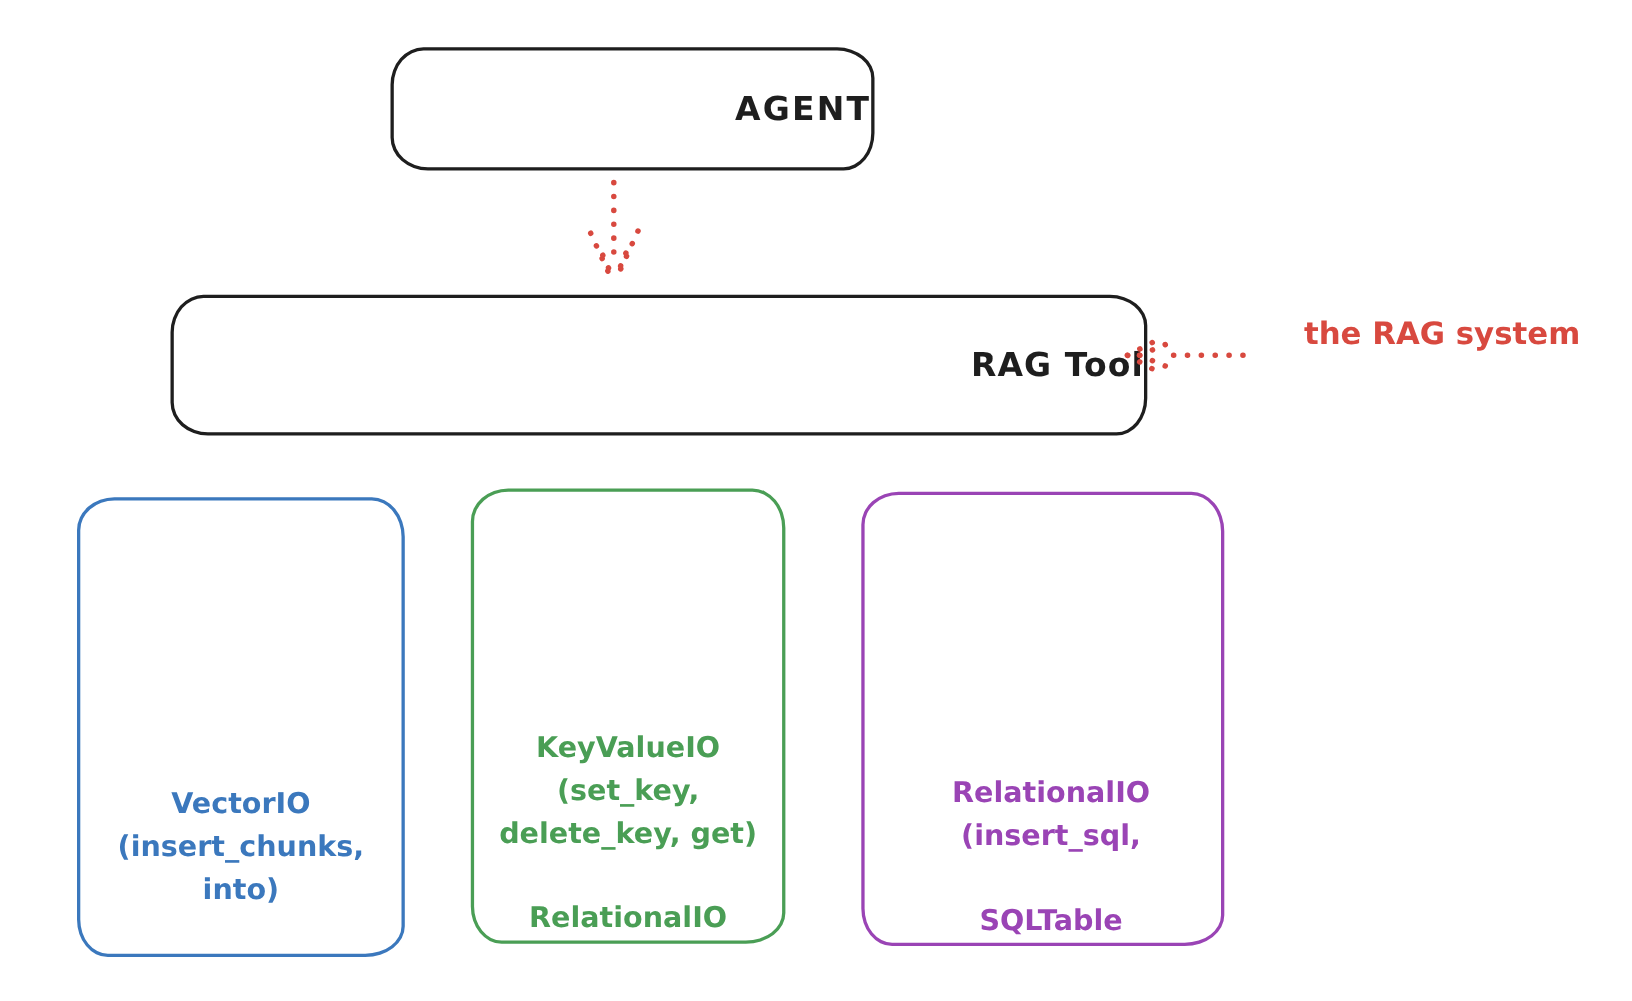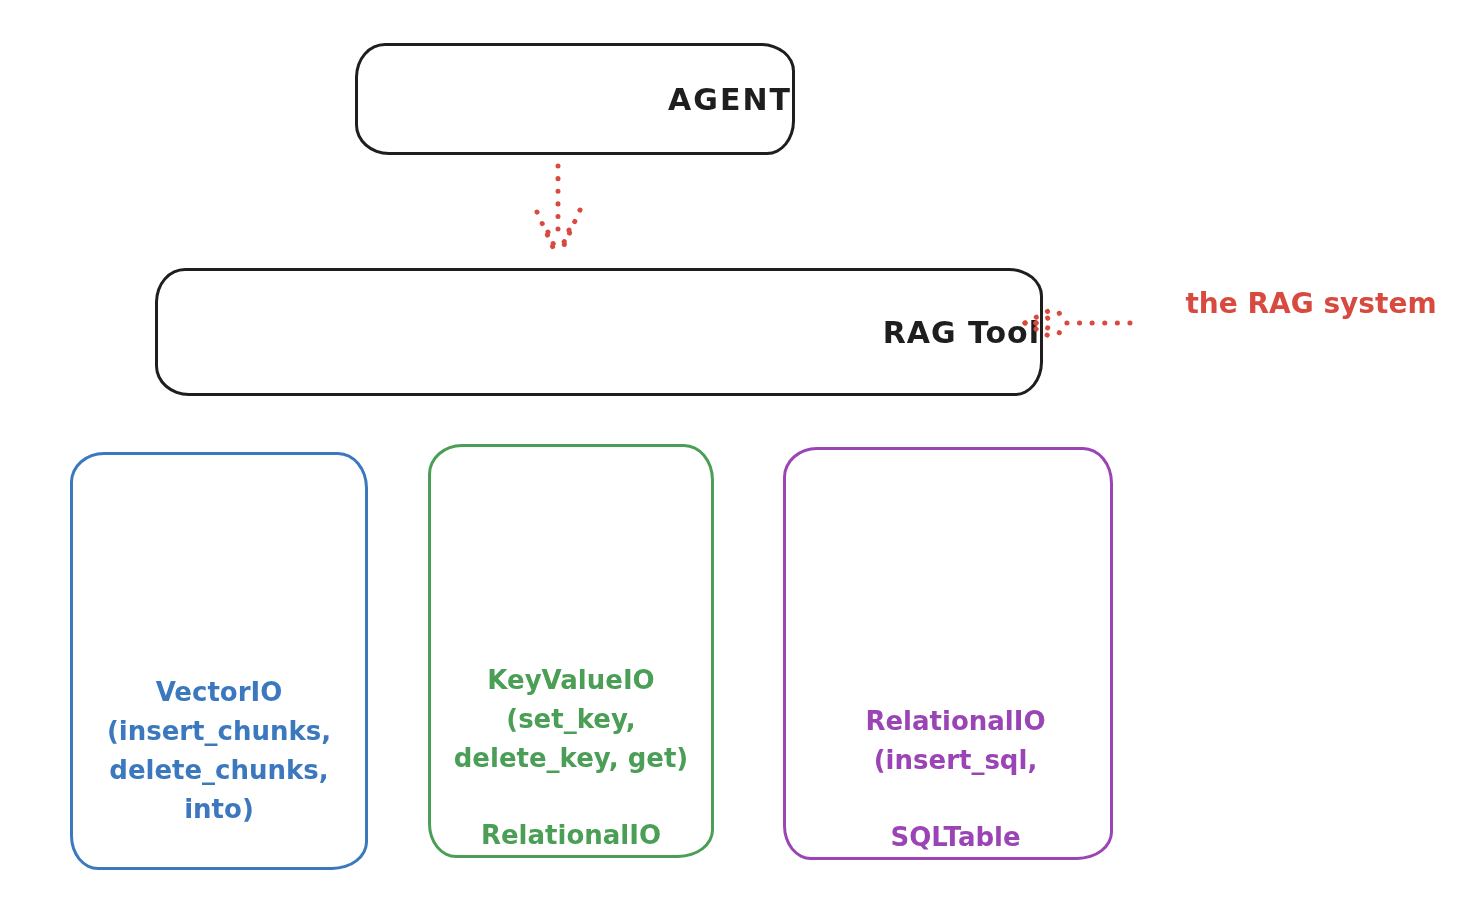--- a/index.html
+++ b/index.html
@@ -97,21 +97,20 @@
   </svg>
 
   <div class="annotation" style="color: rgb(216, 73, 63);">
     <div>the RAG system</div>
   </div>
 
   <div class="sketch-box backend-box" style="left: 70px; top: 452px; width: 298px; height: 418px; border-color: rgb(59, 120, 189); color: rgb(59, 120, 189);">
     <div>
       <div>VectorIO</div>
       <div>(insert_chunks,</div>
-      <div>delete_chunks,</div>
       <div>into)</div>
     </div>
     <div class="backend-gap"></div>
   </div>
 
   <div class="sketch-box backend-box" style="left: 428px; top: 444px; width: 286px; height: 414px; border-color: rgb(74, 158, 85); color: rgb(74, 158, 85);">
     <div>
       <div>KeyValueIO</div>
       <div>(set_key,</div>
       <div>delete_key, get)</div>

